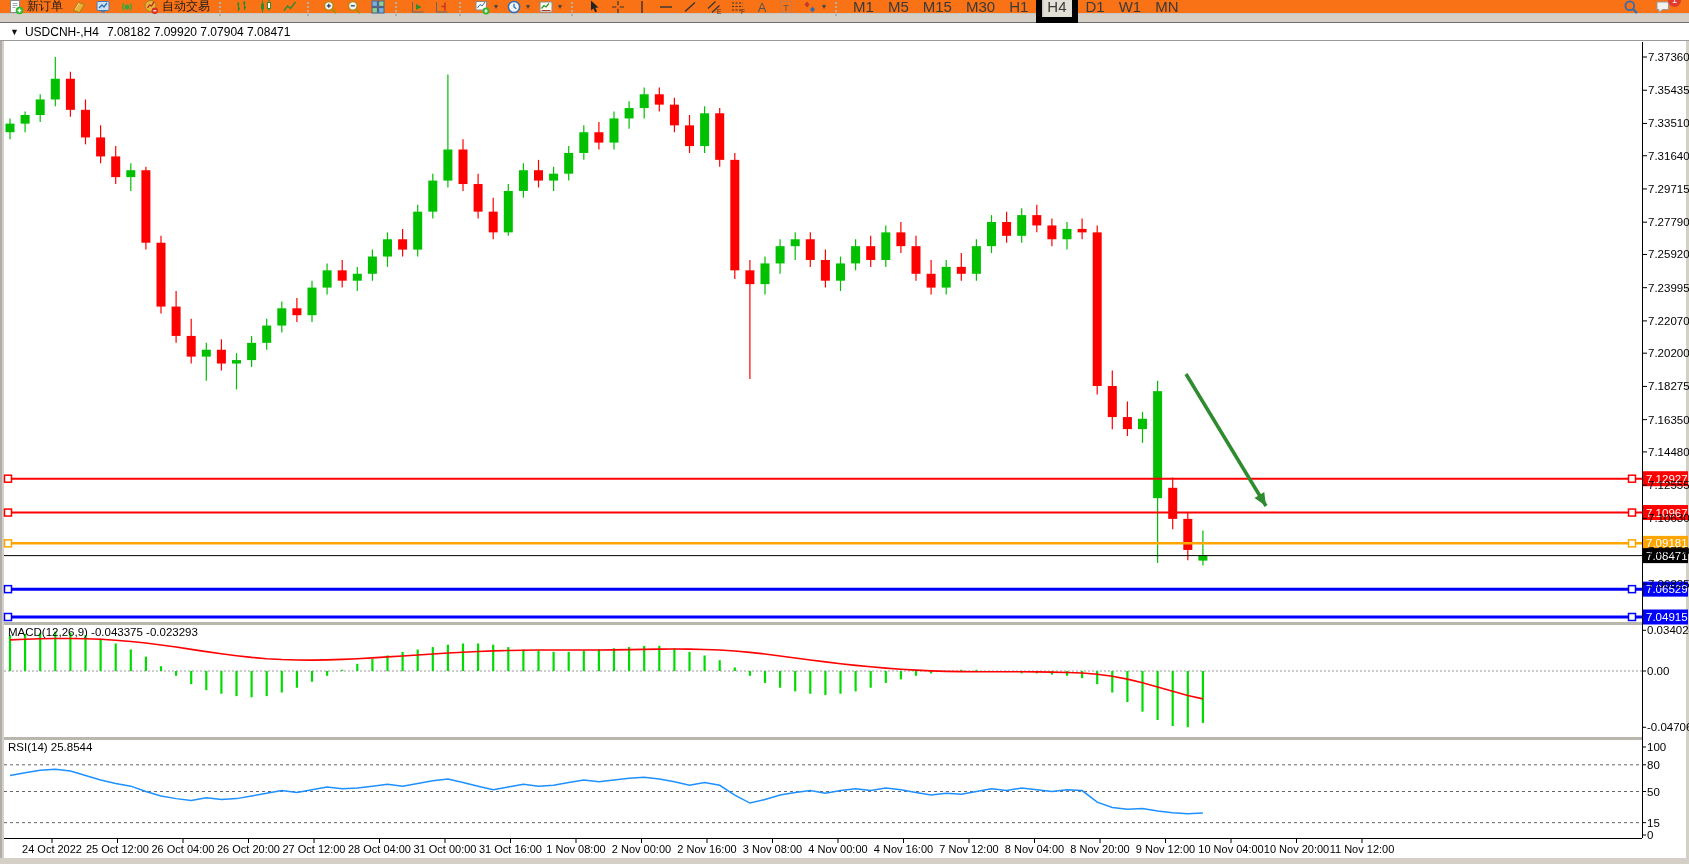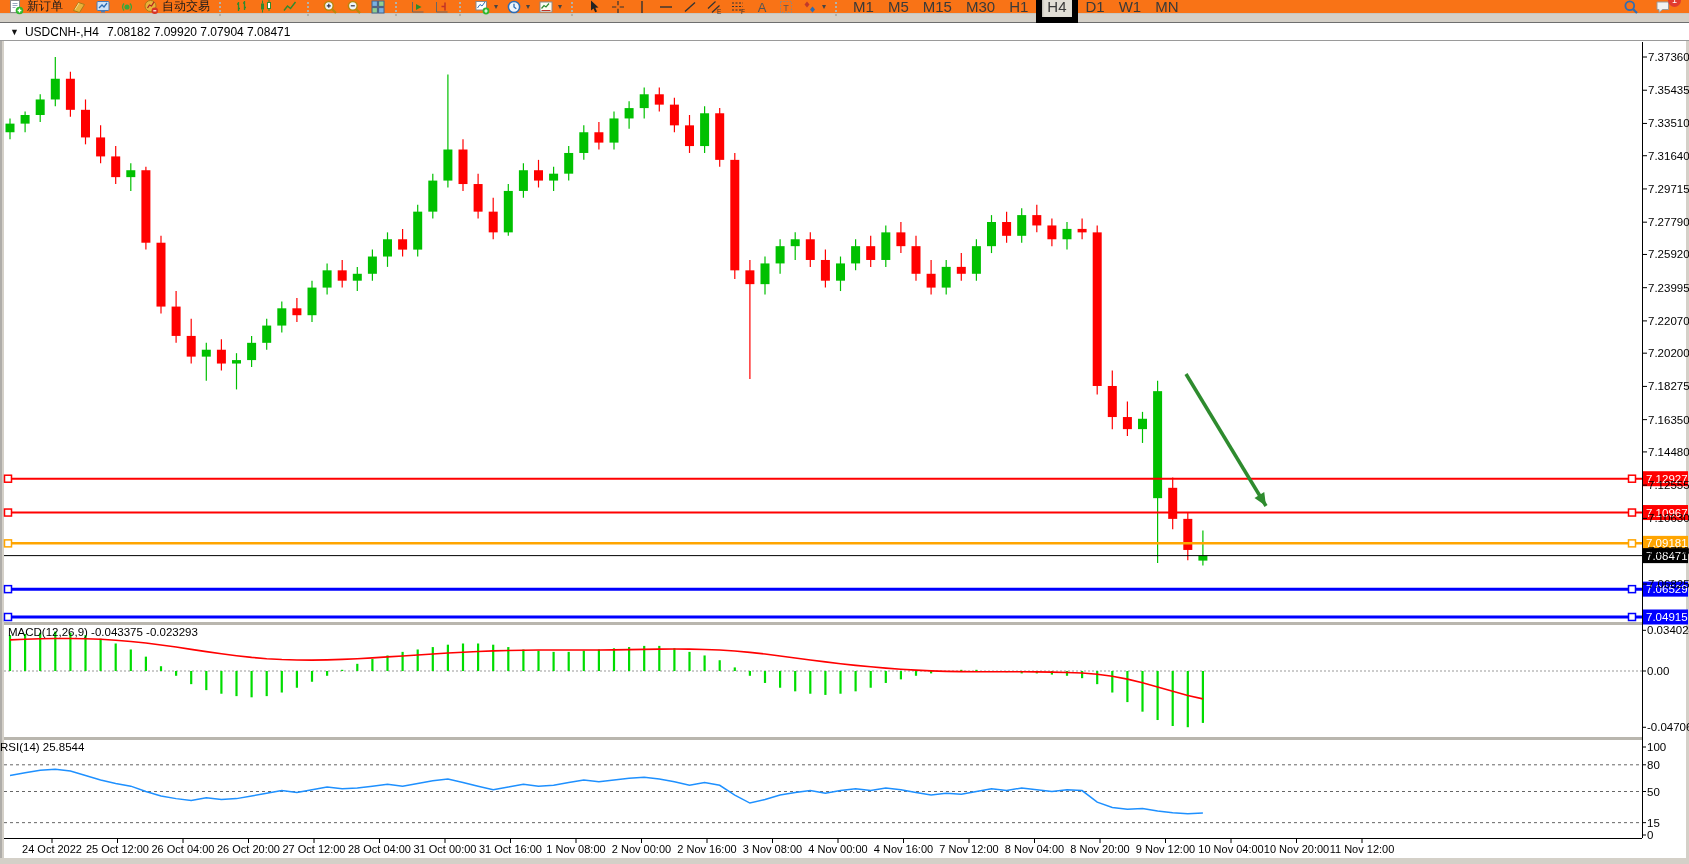--- a/index.html
+++ b/index.html
@@ -245,21 +245,21 @@
 
 <div class="titlebar">
   <span class="title-caret">▼</span>
   <span>USDCNH-,H4</span>
   <span class="title-ohlc">7.08182 7.09920 7.07904 7.08471</span>
 </div>
 
 <div class="chart-surface"></div>
 
 <div class="pane-label" style="left:8px; top:626px;">MACD(12,26,9) -0.043375 -0.023293</div>
-<div class="pane-label" style="left:0; top:741px;text-align:center;">RSI(14) 25.8544</div>
+<div class="pane-label" style="left:8px; top:741px;text-align:center;">RSI(14) 25.8544</div>
 
 <svg id="cv" width="1689" height="864">
     <rect x="0" y="41" width="4" height="823" fill="#d4d0c8"></rect>
     <line x1="1" y1="41" x2="1" y2="864" stroke="#8a8a8a" stroke-width="1"></line>
     <rect x="1686" y="41" width="3" height="823" fill="#d4d0c8"></rect>
     <rect x="0" y="858" width="1689" height="6" fill="#d4d0c8"></rect>
     <line x1="4" y1="838.5" x2="1642" y2="838.5" stroke="#000" stroke-width="1"></line>
     <line x1="1642.5" y1="42" x2="1642.5" y2="838" stroke="#000" stroke-width="1"></line>
     <rect x="4" y="622" width="1638" height="3" fill="#b9b6ae"></rect>
     <rect x="4" y="737" width="1638" height="3" fill="#b9b6ae"></rect>

